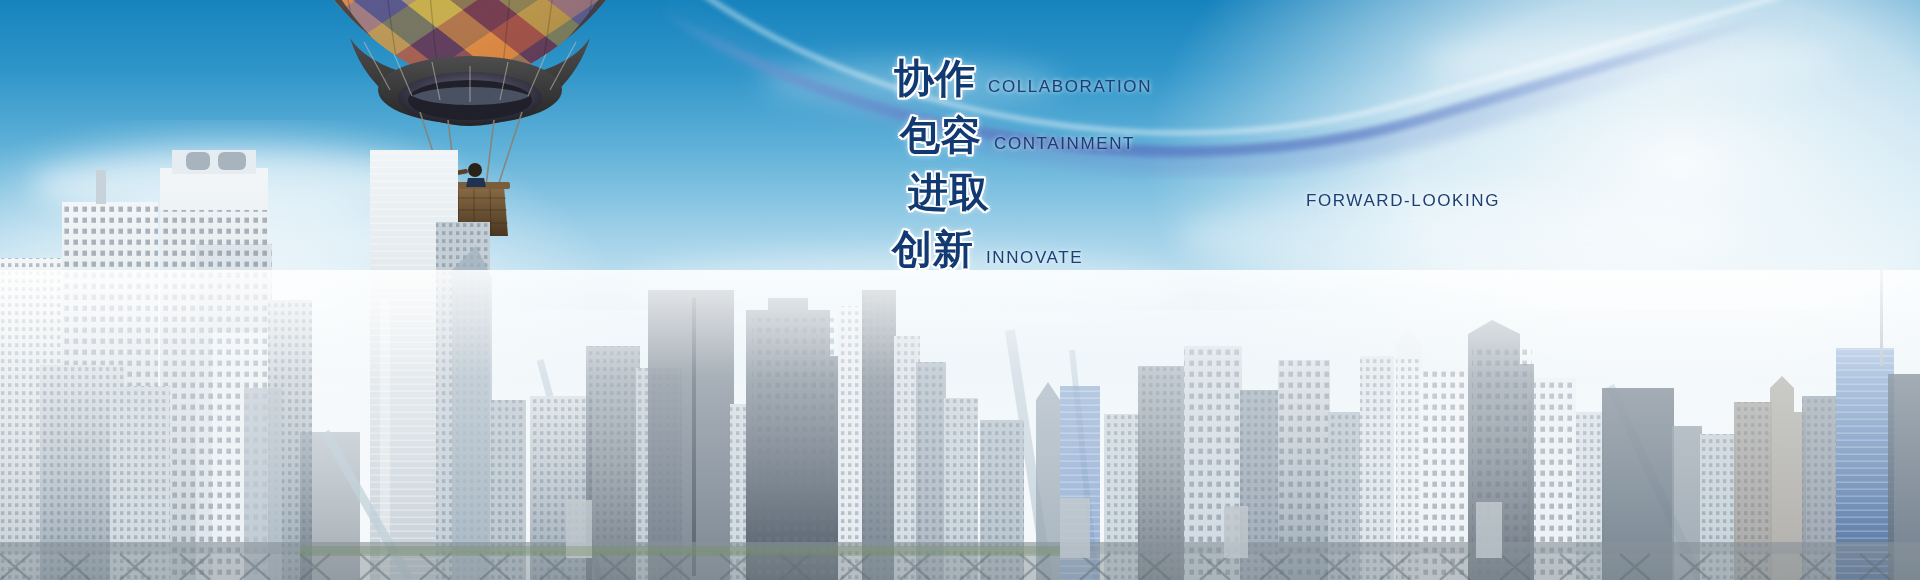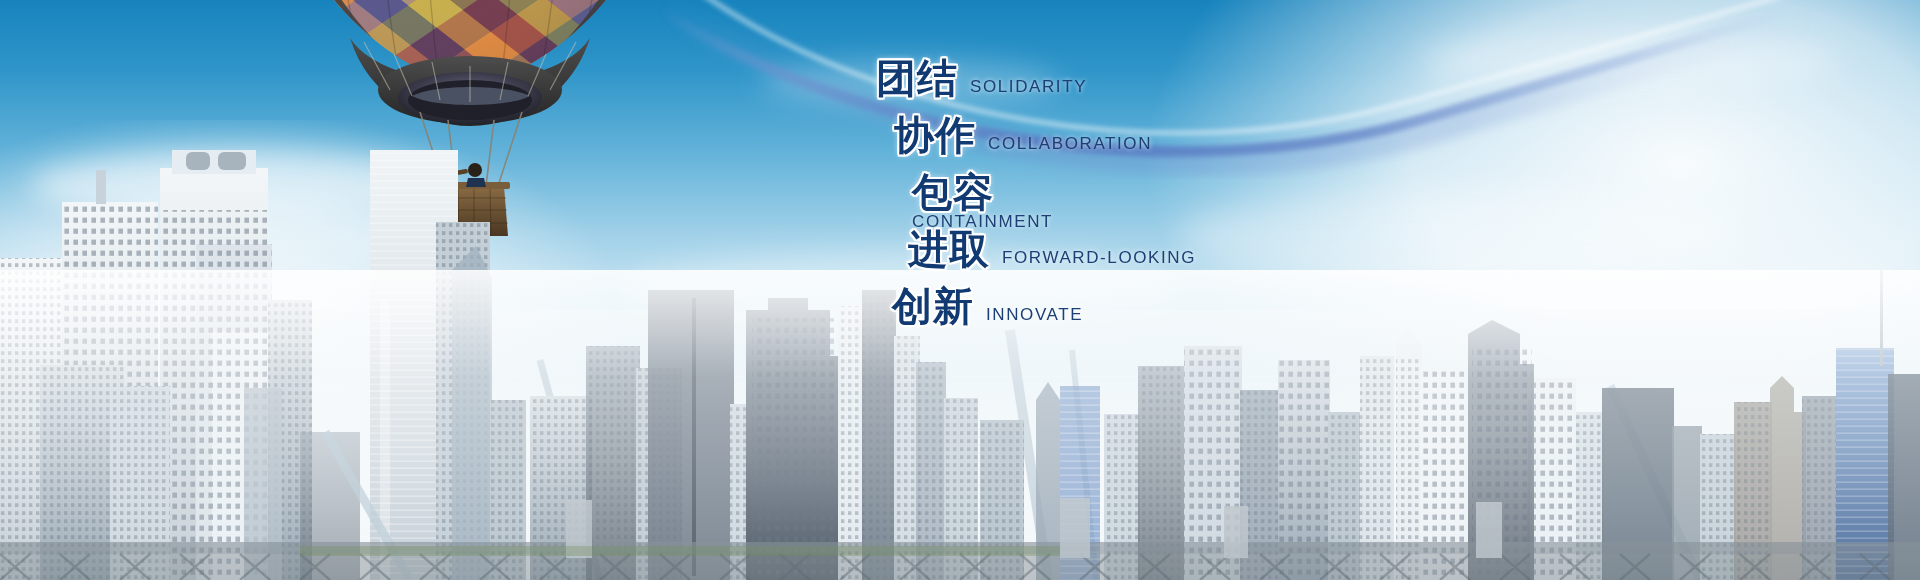--- a/index.html
+++ b/index.html
@@ -78,22 +78,22 @@
   .en{
     font-size:17px; font-weight:300;
     color:#1c3f75;
     letter-spacing:1.6px;
     margin-left:12px;
     white-space:nowrap;
     text-shadow:0 0 5px rgba(255,255,255,.85);
   }
   .sl-0{ margin-left:16px; }
   .sl-1{ margin-left:34px; }
-  .sl-2{ margin-left:40px;flex-direction:column; }
-  .sl-3{ margin-left:48px; }
+  .sl-2{ margin-left:40px; }
+  .sl-3{ margin-left:48px;justify-content:space-between; }
   .sl-4{ margin-left:32px; }
 </style>
 </head>
 <body>
 
 <div class="banner">
 
   <div class="sky">
     <div class="sky-right-glow"></div>
     <div class="sky-left-haze"></div>
@@ -463,24 +463,20 @@
       </g>
 
       <rect x="300" y="396" width="760" height="10" fill="#6c8a55" opacity="0.35"></rect>
     </g>
 
     <rect x="0" y="120" width="1920" height="310" fill="url(#fade)"></rect>
   </svg>
 
   <div class="slogans">
 
-    <div class="slogan-line sl-0">
-      <span class="cn">团结</span>
-      <span class="en">SOLIDARITY</span>
-    </div>
 
     <div class="slogan-line sl-1">
       <span class="cn">协作</span>
       <span class="en">COLLABORATION</span>
     </div>
 
     <div class="slogan-line sl-2">
       <span class="cn">包容</span>
       <span class="en">CONTAINMENT</span>
     </div>

